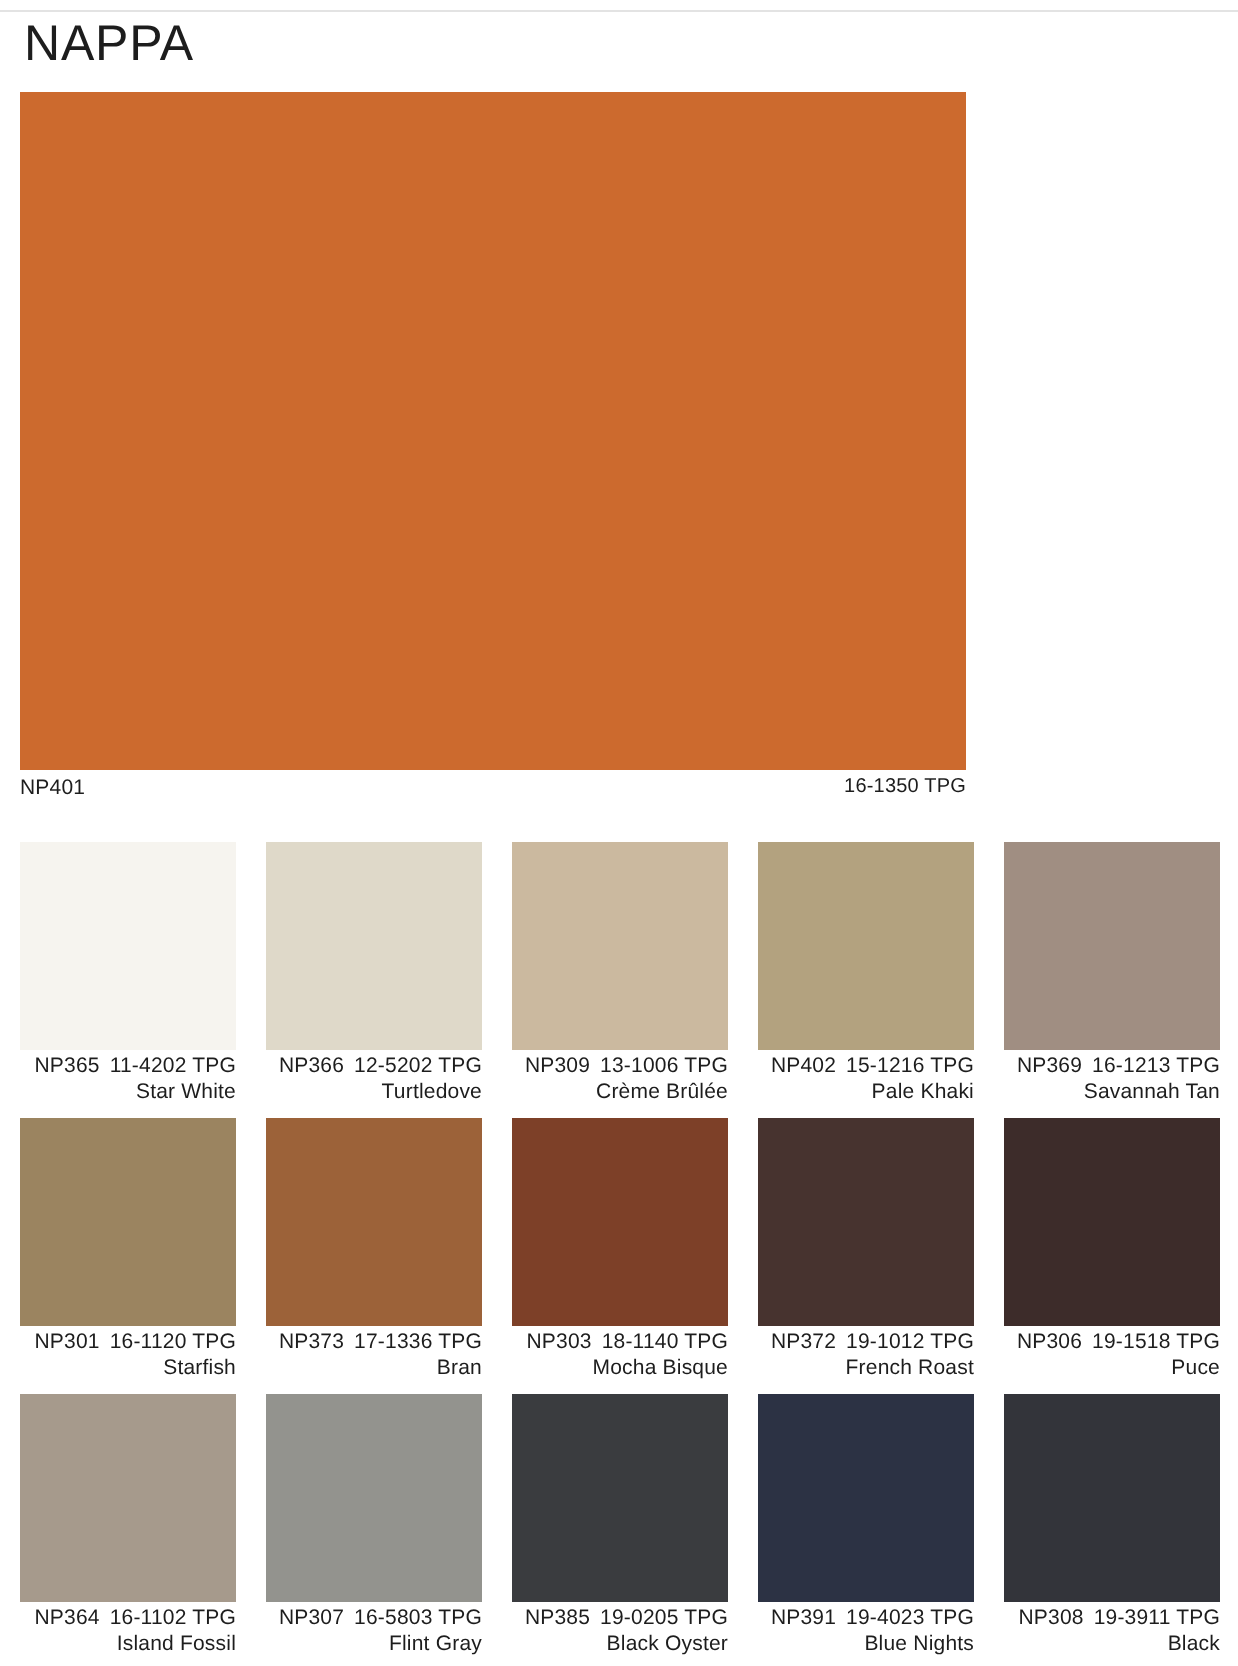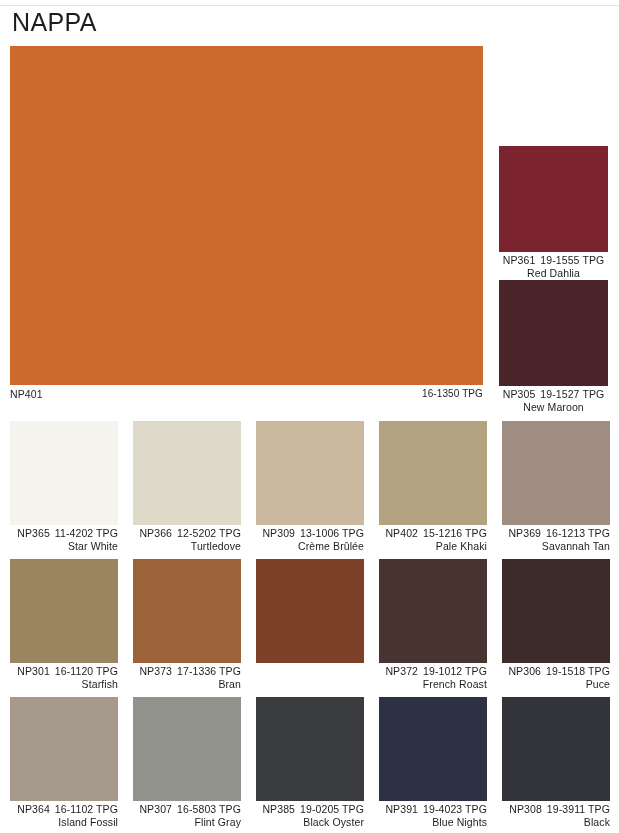--- a/index.html
+++ b/index.html
@@ -154,43 +154,20 @@
 
   <div class="page-title">NAPPA</div>
 
   <div class="hero-chip" style="background: rgb(204, 106, 46);"></div>
   <div class="hero-labels">
     <span class="hero-code">NP401</span>
     <span class="hero-tpg">16-1350 TPG</span>
     <span class="hero-name">Amberglow</span>
   </div>
 
-  <div class="side-col">
-
-    <div class="side-chip-wrap">
-      <div class="side-chip" style="background: rgb(123, 36, 48);"></div>
-      <div class="side-meta">
-        <div class="line1">
-          <span class="side-code">NP361</span><span>19-1555 TPG</span>
-        </div>
-        <div class="line2">Red Dahlia</div>
-      </div>
-    </div>
-
-    <div class="side-chip-wrap">
-      <div class="side-chip" style="background: rgb(74, 36, 41);"></div>
-      <div class="side-meta">
-        <div class="line1">
-          <span class="side-code">NP305</span><span>19-1527 TPG</span>
-        </div>
-        <div class="line2">New Maroon</div>
-      </div>
-    </div>
-
-  </div>
 
   <div class="grid">
 
     <div class="grid-row">
       <div class="cell">
         <div class="cell-chip" style="background: rgb(246, 244, 239);"></div>
         <div class="cell-meta">
           <div class="line1"><span class="cell-code">NP365</span><span>11-4202 TPG</span></div>
           <div class="line2">Star White</div>
         </div>
@@ -235,20 +212,24 @@
       </div>
       <div class="cell">
         <div class="cell-chip" style="background: rgb(156, 98, 57);"></div>
         <div class="cell-meta">
           <div class="line1"><span class="cell-code">NP373</span><span>17-1336 TPG</span></div>
           <div class="line2">Bran</div>
         </div>
       </div>
       <div class="cell">
         <div class="cell-chip" style="background: rgb(125, 64, 40);"></div>
+        <div class="cell-meta">
+          <div class="line1"><span class="cell-code">NP303</span><span>18-1140 TPG</span></div>
+          <div class="line2">Mocha Bisque</div>
+        </div>
       </div>
       <div class="cell">
         <div class="cell-chip" style="background: rgb(71, 51, 47);"></div>
         <div class="cell-meta">
           <div class="line1"><span class="cell-code">NP372</span><span>19-1012 TPG</span></div>
           <div class="line2">French Roast</div>
         </div>
       </div>
       <div class="cell">
         <div class="cell-chip" style="background: rgb(61, 44, 42);"></div>

